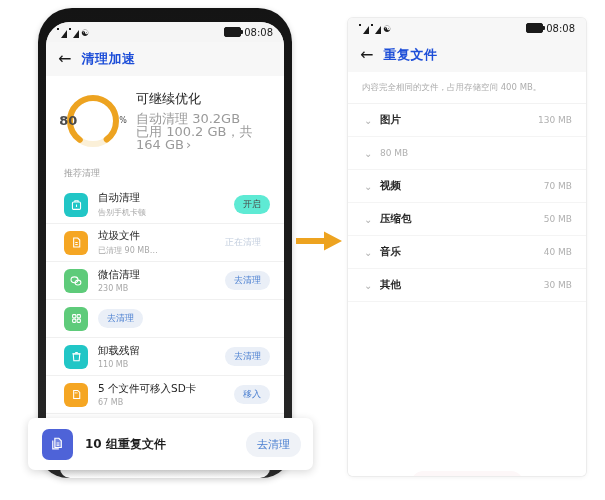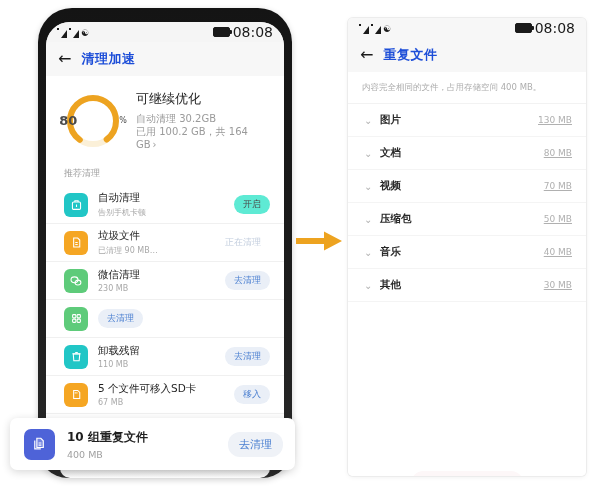--- a/index.html
+++ b/index.html
@@ -120,21 +120,21 @@
     position: relative;
   }
   .battery::after {
     content: "";
     position: absolute;
     right: -3px; top: 2px;
     width: 2px; height: 4px;
     background: #1a1a1a;
     border-radius: 0 1px 1px 0;
   }
-  .sb-time { font-size: 14px; color: #1a1a1a; }
+  .sb-time { font-size: 10px; color: #1a1a1a; }
 
   
   .navbar {
     height: 34px;
     display: flex;
     align-items: center;
     gap: 10px;
     padding: 0 12px;
     background: #f7f7f7;
     box-sizing: border-box;
@@ -185,21 +185,21 @@
   }
   .ring-pct .unit { font-size: 8px; font-weight: normal; margin-left: 1px; }
   .sum-texts { min-width: 0; }
   .sum-title {
     font-size: 13px;
     font-weight: normal;
     color: #1f1f1f;
     margin-bottom: 4px;
   }
   .sum-sub {
-    font-size: 10px;
+    font-size: 13px;
     color: #9a9a9a;
     line-height: 13px;
   }
   .sum-sub .chev { color: #9a9a9a; margin-left: 2px; }
 
   .section-label {
     font-size: 9px;
     color: #9e9e9e;
     padding: 4px 0 6px 18px;
     background: #ffffff;
@@ -246,21 +246,21 @@
     flex: none;
     white-space: nowrap;
   }
   .btn-gray { background: #5eead4; color: #4c4c4c; }
   .btn-blue { background: #eaeff7; color: #4a7fd1; }
   .btn-plain { background: transparent; color: #c3cede; }
 
   
   .float-card {
     position: absolute;
-    left: 10px;
+    left: 28px;
     top: 418px;
     width: 285px;
     height: 52px;
     background: #ffffff;
     border-radius: 7px;
     box-shadow: 0 2px 9px rgba(0,0,0,0.16);
     display: flex;
     align-items: center;
     padding: 0 12px 0 14px;
     box-sizing: border-box;
@@ -325,21 +325,20 @@
   .dup-name {
     font-size: 10.5px;
     font-weight: bold;
     color: #2a2a2a;
     flex: 1;
   }
   .dup-size {
     font-size: 9px;
     color: #b0b0b0;
     flex: none;
-    text-decoration: underline;
   }
   .delete-btn {
     position: absolute;
     left: 50%;
     transform: translateX(-50%);
     top: 399px;
     font-size: 10px;
     color: #f4c3c8;
     background: #fdf7f8;
     padding: 5px 16px;
@@ -501,21 +500,20 @@
 <div class="float-card">
   <div class="float-icon">
     <svg width="17" height="17" viewBox="0 0 18 18" fill="none" stroke="#ffffff" stroke-width="1.25">
       <path d="M6.2 2.4h4.2l2.6 2.6v7.2H6.2z" fill="#ffffff" fill-opacity="0.22"></path>
       <path d="M4 4.8v8.8h6.4"></path>
       <path d="M8 7.4h3M8 9.6h3"></path>
     </svg>
   </div>
   <div class="float-texts">
     <div class="float-title">10 组重复文件</div>
-    <div class="float-sub">400 MB</div>
   </div>
   <div class="float-btn">去清理</div>
 </div>
 
 <div class="arrow">
   <svg width="48" height="26" viewBox="0 0 48 26">
     <path d="M0 10 H28 V3.5 L46 13 L28 22.5 V16 H0 Z" fill="#eda320"></path>
   </svg>
 </div>
 
@@ -545,21 +543,20 @@
       <div class="dup-desc">内容完全相同的文件，占用存储空间 400 MB。</div>
 
       <div>
         <div class="dup-row">
           <span class="dup-chev">⌄</span>
           <span class="dup-name">图片</span>
           <span class="dup-size">130 MB</span>
         </div>
         <div class="dup-row">
           <span class="dup-chev">⌄</span>
-          <span class="dup-name">文档</span>
           <span class="dup-size">80 MB</span>
         </div>
         <div class="dup-row">
           <span class="dup-chev">⌄</span>
           <span class="dup-name">视频</span>
           <span class="dup-size">70 MB</span>
         </div>
         <div class="dup-row">
           <span class="dup-chev">⌄</span>
           <span class="dup-name">压缩包</span>

